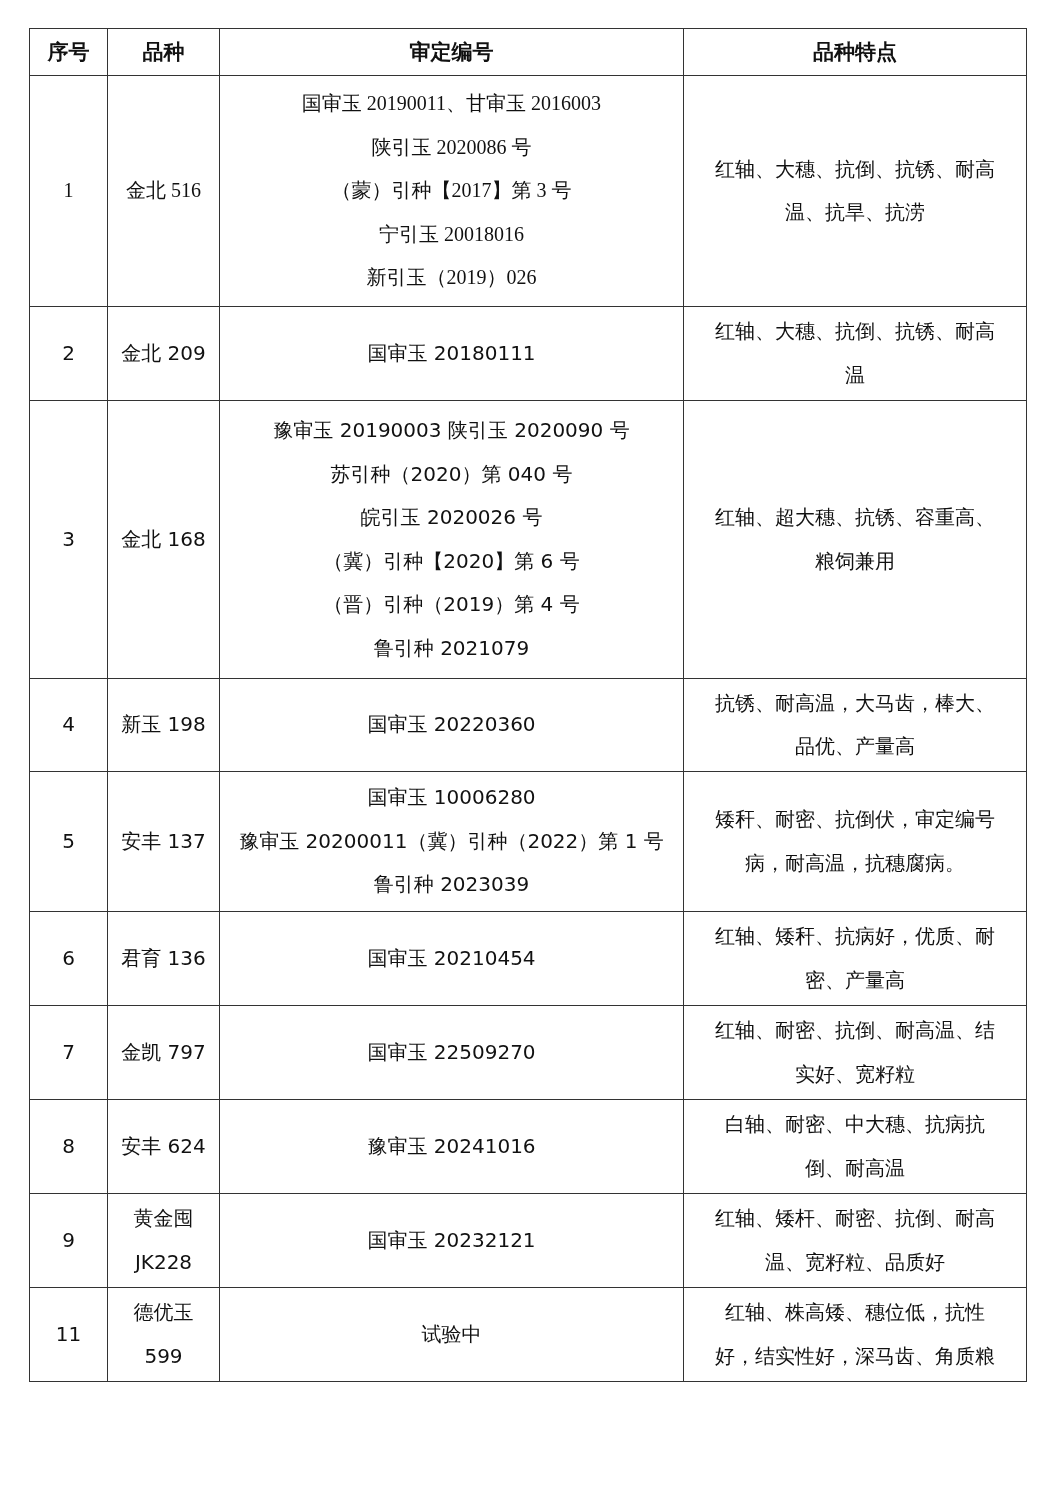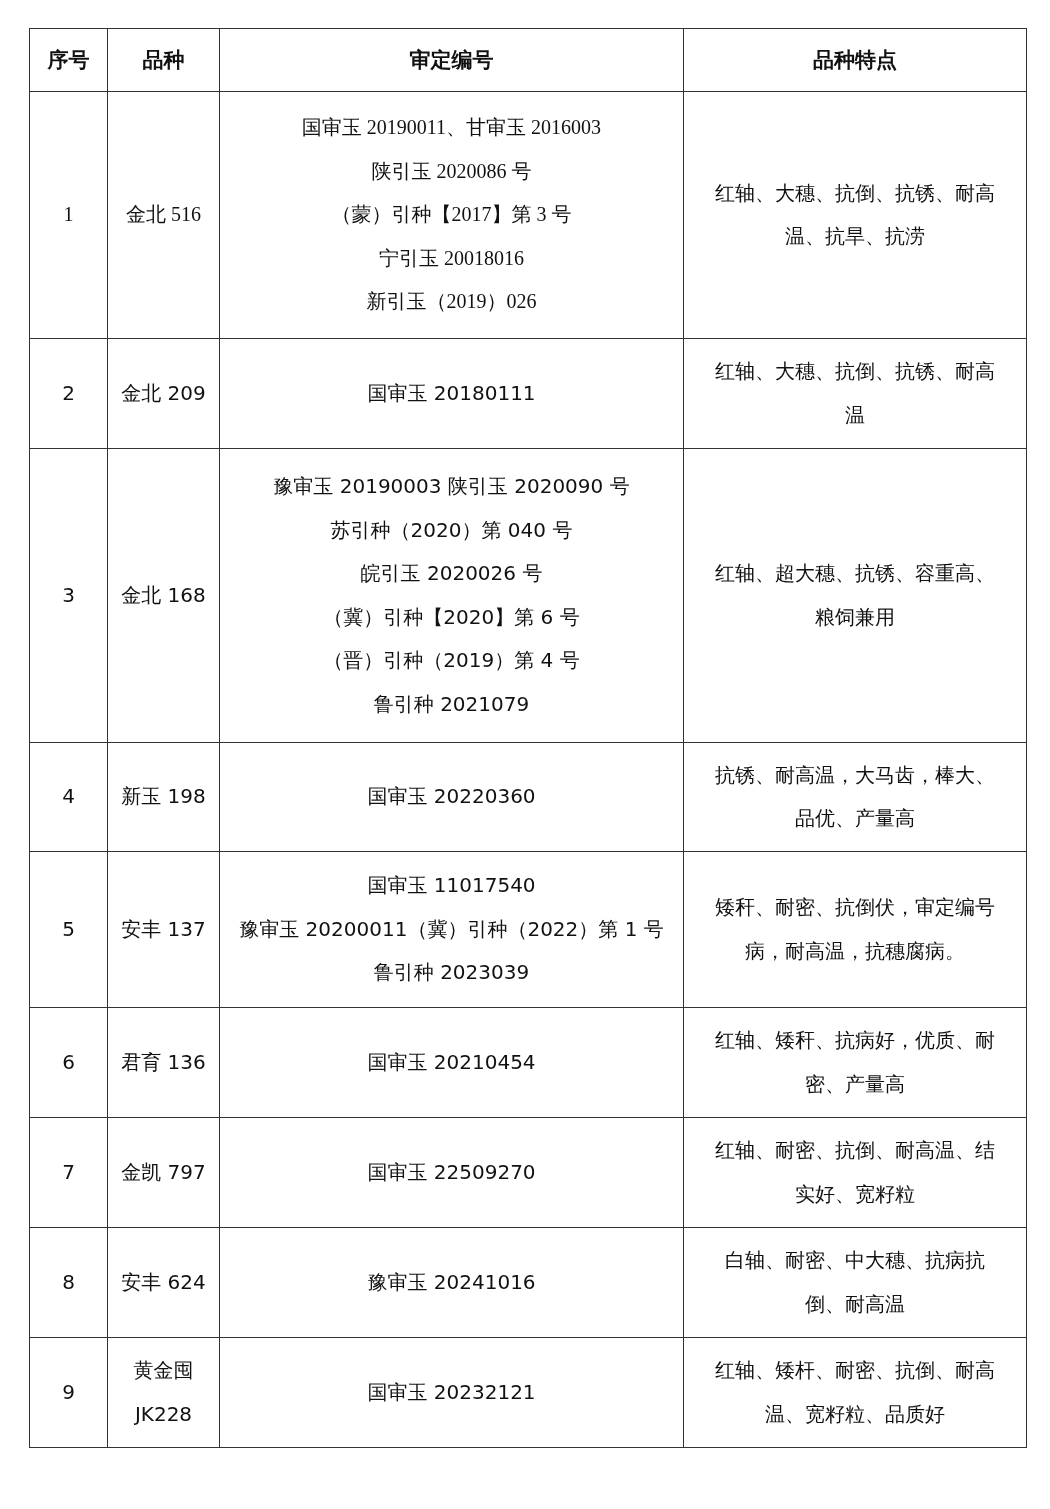--- a/index.html
+++ b/index.html
@@ -20,21 +20,21 @@
       left: 29px;
       top: 28px;
       width: 997px;
       border-collapse: collapse;
       table-layout: fixed;
     }
     table.varieties td, table.varieties th {
       border: 1.5px solid #333333;
       text-align: center;
       vertical-align: middle;
-      padding: 8px 6px;
+      padding: 0 6px;
       font-size: 20px;
       line-height: 43.5px;
       font-weight: normal;
       word-break: break-all;
     }
     table.varieties th {
       font-weight: bold;
       font-size: 21px;
       height: 46px;
       line-height: 46px;
@@ -144,21 +144,21 @@
         <span class="line">品优、产量高</span>
       </td>
     </tr>
 
     <tr class="r5">
       <td>5</td>
       <td class="name">
         <span class="line">安丰 137</span>
       </td>
       <td>
-        <span class="line">国审玉 11017540</span>
+        <span class="line">国审玉 10006280</span>
         <span class="line">豫审玉 20200011（冀）引种（2022）第 1 号</span>
         <span class="line">鲁引种 2023039</span>
       </td>
       <td class="feat">
         <span class="line">矮秆、耐密、抗倒伏，审定编号</span>
         <span class="line">病，耐高温，抗穗腐病。</span>
       </td>
     </tr>
 
     <tr class="r6">
@@ -212,14 +212,28 @@
       <td>
         <span class="line">国审玉 20232121</span>
       </td>
       <td class="feat">
         <span class="line">红轴、矮杆、耐密、抗倒、耐高</span>
         <span class="line">温、宽籽粒、品质好</span>
       </td>
     </tr>
 
 
+    <tr class="r11">
+      <td>11</td>
+      <td class="name">
+        <span class="line">德优玉</span>
+        <span class="line">599</span>
+      </td>
+      <td>
+        <span class="line">试验中</span>
+      </td>
+      <td class="feat">
+        <span class="line">红轴、株高矮、穗位低，抗性</span>
+        <span class="line">好，结实性好，深马齿、角质粮</span>
+      </td>
+    </tr>
   </tbody>
 </table>
 
 </body></html>

